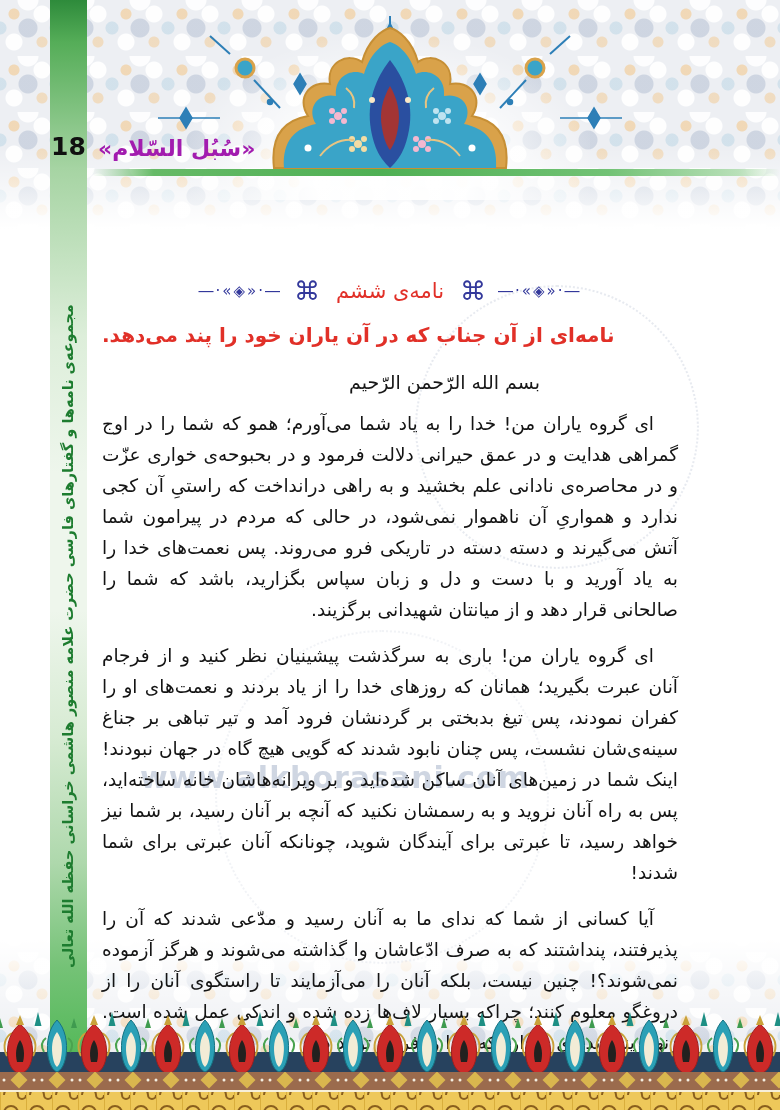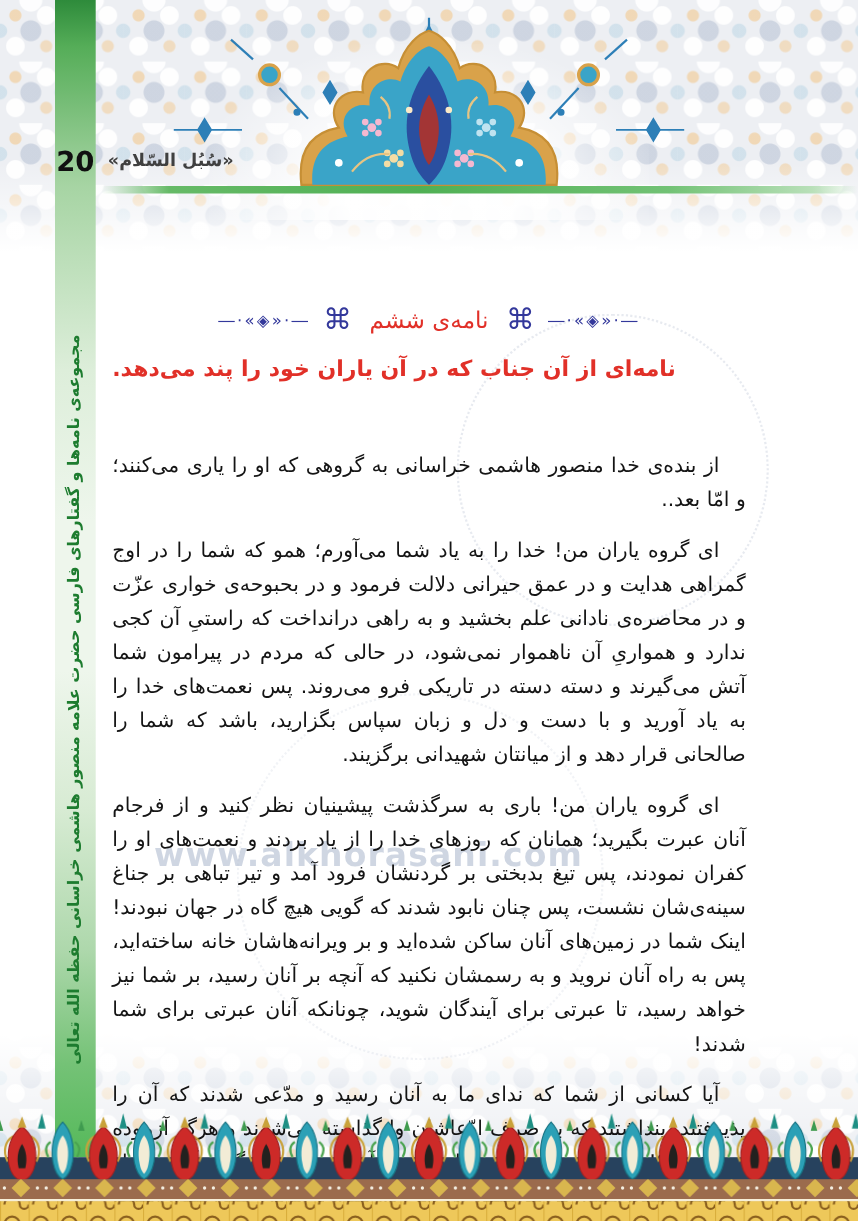--- a/index.html
+++ b/index.html
@@ -51,21 +51,21 @@
     transform-origin:left top;transform:rotate(-90deg) translate(-748px,0);
     direction:rtl;text-align:center;line-height:37px;
     font-size:14.5px;font-weight:bold;color:#1d7c2f;white-space:nowrap;
   }
   .page-number{
     position:absolute;left:50px;top:132px;width:37px;text-align:center;
     font-size:25px;font-weight:bold;color:#101010;direction:rtl;
   }
   .book-title{
     position:absolute;left:98px;top:136px;white-space:nowrap;
-    font-size:16px;font-weight:bold;color:#404040;direction:rtl;
+    font-size:22px;font-weight:bold;color:#a21caf;direction:rtl;
   }
   
   .green-rule{
     position:absolute;left:92px;top:169px;width:688px;height:7px;border-radius:3px;
     background:linear-gradient(90deg, rgba(120,195,120,0) 0%, #66ba67 9%,
       #4fb054 42%, #72c275 75%, #b9e0b9 94%, rgba(255,255,255,0) 100%);
   }
   .crown-svg{position:absolute;left:150px;top:16px;}
   
   .heading-row{
@@ -202,35 +202,35 @@
       <path d="M310,140 q-14,-18 -34,-16"></path>
       <path d="M196,72 q10,8 8,20"></path>
       <path d="M284,72 q-10,8 -8,20"></path>
     </g>
   </svg>
 
   <div class="green-rule"></div>
 
   <div class="green-bar"></div>
   <div class="sidebar-title">مجموعه‌ی نامه‌ها و گفتارهای فارسی حضرت علامه منصور هاشمی خراسانی حفظه الله تعالی</div>
-  <div class="page-number">20</div>
+  <div class="page-number">18</div>
   <div class="book-title">«سُبُل السّلام»</div>
 
   <div class="heading-row">
     <span class="orn-side">―·«◈»·―</span>
     <span class="orn-knot">⌘</span>
     <span class="letter-heading">نامه‌ی ششم</span>
     <span class="orn-knot">⌘</span>
     <span class="orn-side">―·«◈»·―</span>
   </div>
 
   <div class="letter-subtitle">نامه‌ای از آن جناب که در آن یاران خود را پند می‌دهد.</div>
+  <div class="basmala">بسم الله الرّحمن الرّحیم</div>
 
   <div class="body-text">
-      <p>از بنده‌ی خدا منصور هاشمی خراسانی به گروهی که او را یاری می‌کنند؛ و امّا بعد..</p>
       <p>ای گروه یاران من! خدا را به یاد شما می‌آورم؛ همو که شما را در اوج گمراهی هدایت و در عمق حیرانی دلالت فرمود و در بحبوحه‌ی خواری عزّت و در محاصره‌ی نادانی علم بخشید و به راهی درانداخت که راستیِ آن کجی ندارد و همواریِ آن ناهموار نمی‌شود، در حالی که مردم در پیرامون شما آتش می‌گیرند و دسته دسته در تاریکی فرو می‌روند. پس نعمت‌های خدا را به یاد آورید و با دست و دل و زبان سپاس بگزارید، باشد که شما را صالحانی قرار دهد و از میانتان شهیدانی برگزیند.</p>
       <p>ای گروه یاران من! باری به سرگذشت پیشینیان نظر کنید و از فرجام آنان عبرت بگیرید؛ همانان که روزهای خدا را از یاد بردند و نعمت‌های او را کفران نمودند، پس تیغ بدبختی بر گردنشان فرود آمد و تیر تباهی بر جناغ سینه‌ی‌شان نشست، پس چنان نابود شدند که گویی هیچ گاه در جهان نبودند! اینک شما در زمین‌های آنان ساکن شده‌اید و بر ویرانه‌هاشان خانه ساخته‌اید، پس به راه آنان نروید و به رسمشان نکنید که آنچه بر آنان رسید، بر شما نیز خواهد رسید، تا عبرتی برای آیندگان شوید، چونانکه آنان عبرتی برای شما شدند!</p>
       <p>آیا کسانی از شما که ندای ما به آنان رسید و مدّعی شدند که آن را پذیرفتند، پنداشتند که به صرف ادّعاشان وا گذاشته می‌شوند و هرگز آزموده نمی‌شوند؟! چنین نیست، بلکه آنان را می‌آزمایند تا راستگوی آنان را از دروغگو معلوم کنند؛ چراکه بسیار لاف‌ها زده شده و اندکی عمل شده است. زنهار پندارنده‌ای نپندارد که خدا را فریب تواند داد؛</p>
     </div>
 
   <svg class="bottom-border" width="780" height="100" viewBox="0 0 780 100" preserveAspectRatio="none">
     <defs>
       <pattern id="pfr" width="74" height="64" patternUnits="userSpaceOnUse">
 
         <path d="M38,2 L41.5,16 L34.5,16 Z" fill="#1e8f84"></path>

